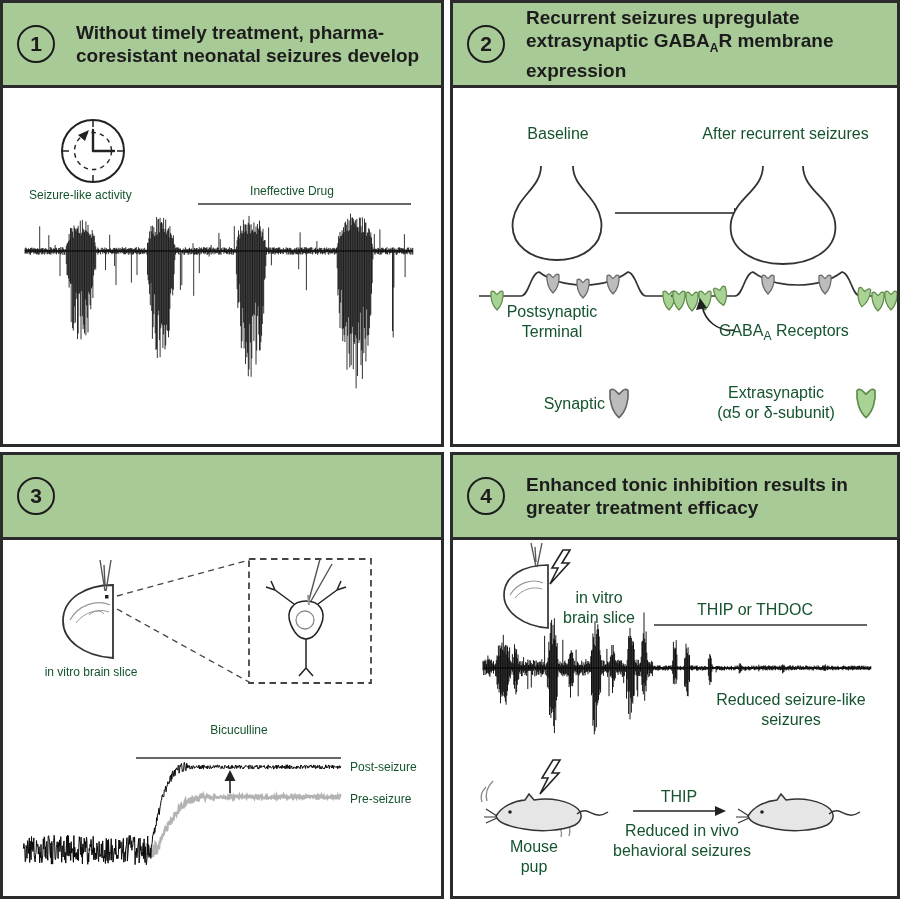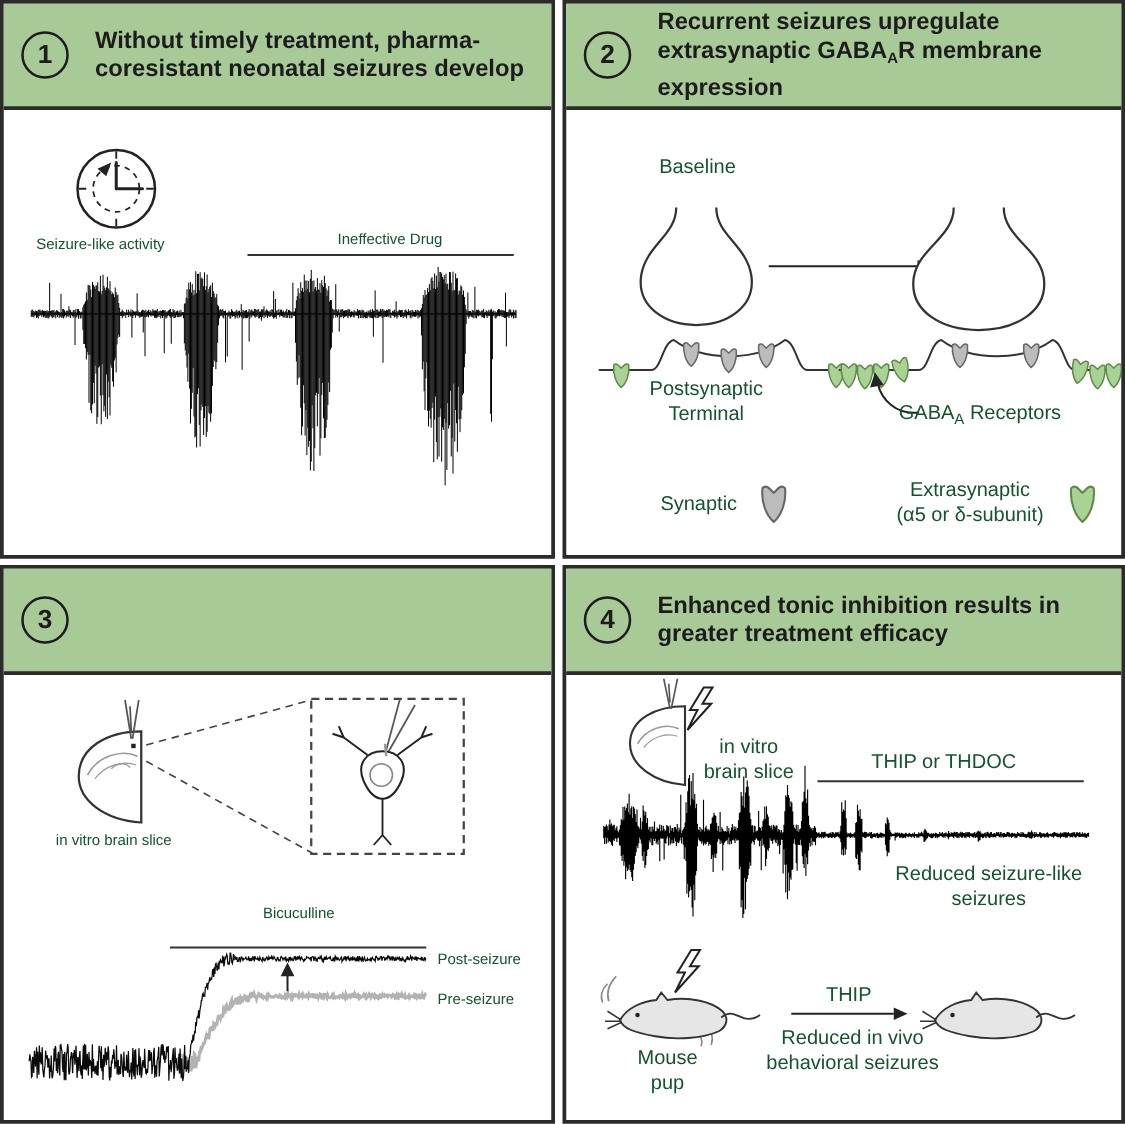--- a/index.html
+++ b/index.html
@@ -13,21 +13,21 @@
   #q4{left:450px;top:452px;width:450px;height:447px}
   .hdr{height:85px;background:#a8ca97;border-bottom:3px solid #2b2b2b;display:flex;align-items:center;padding-left:14px}
   .num{flex:0 0 auto;width:38px;height:38px;border:2.5px solid #1c1c1c;border-radius:50%;display:flex;align-items:center;justify-content:center;font-size:21px;font-weight:bold;color:#1c1c1c}
   .ttl{font-size:19px;font-weight:bold;line-height:23px;color:#1c1c1c;margin-left:21px}
   sub{font-size:12px}
   .content{position:relative;width:100%;height:353px;overflow:hidden}
   .art{position:absolute;left:0;top:0}
   .lbl{position:absolute;font-size:16px;line-height:20px;text-align:center;color:#14532d}
   .lbl17{font-size:12px;line-height:21px}
   .nw{white-space:nowrap}
-  .tl{text-align:left}.tr{}
+  .tl{text-align:left}.tr{text-align:right}
 </style>
 </head>
 <body>
 
 <svg style="position:absolute;width:0;height:0" aria-hidden="true">
   <defs>
     <path id="rcpt" d="M-6,1 C-3.5,-1.5 -1.5,2.5 0,3.5 C1.5,2.5 3.5,-1.5 6,1 C6.8,8 4.2,15.5 0,19 C-4.2,15.5 -6.8,8 -6,1 Z"></path>
     <path id="bolt" d="M13,0 L2,18 L8,18 L0,34 L19,13 L12,13 L20,0 Z"></path>
     <g id="mouse">
       <path d="M2,24 C8,14 20,9 31,8 L35,2 L40,8 C57,5 75,9 84,17 C89,22 88,29 81,33 C68,39 46,40 30,37 C14,34 4,31 2,24 Z" fill="#e6e6e6" stroke="#333" stroke-width="1.5"></path>
@@ -52,21 +52,21 @@
           <path d="M90,33 V39 M120,63 H114 M90,93 V87 M60,63 H66" stroke="#222" stroke-width="1.5" fill="none"></path>
           <path d="M90,63 V42 M90,63 H111" stroke="#222" stroke-width="2.4" fill="none" stroke-linecap="round"></path>
           <circle cx="90" cy="63" r="18.5" fill="none" stroke="#222" stroke-width="1.4" stroke-dasharray="4.5,4"></circle>
           <polygon points="86,42 75,47 82,53" fill="#222"></polygon>
         </g>
         <path d="M195,116 H408" stroke="#333" stroke-width="1.6"></path>
         <path d="M22,163 H410" stroke="#000" stroke-width="1"></path>
         <path id="p1-trace" fill="none" stroke="#000" stroke-width="0.8" d="M22.0 160.6V165.5M22.7 159.5V165.5M23.4 160.3V165.3M24.1 160.8V165.9M24.8 161.6V164.7M25.5 160.4V164.3M26.2 160.8V166.4M26.9 161.1V165.8M27.6 159.9V166.8M28.3 159.9V164.9M29.0 159.6V164.3M29.7 160.9V164.0M30.4 160.6V165.5M31.1 159.9V164.2M31.8 160.8V165.8M32.5 160.7V165.0M33.2 160.8V166.2M33.9 161.1V166.4M34.6 160.2V165.8M35.3 161.0V166.7M36.0 160.9V166.7M36.7 138.3V165.4M37.4 160.9V164.3M38.1 160.5V165.4M38.8 160.2V166.6M39.5 160.3V165.6M40.2 160.1V165.9M40.9 161.7V164.3M41.6 161.1V166.7M42.3 160.1V164.1M43.0 160.6V165.8M43.7 161.2V164.2M44.4 161.6V166.3M45.1 162.1V165.2M45.8 147.1V165.8M46.5 161.6V166.3M47.2 159.1V165.7M47.9 159.3V166.8M48.6 160.3V165.1M49.3 161.9V164.1M50.0 160.8V166.1M50.7 160.3V165.0M51.4 160.8V164.6M52.1 157.0V165.8M52.8 159.6V164.3M53.5 160.2V166.4M54.2 161.8V164.2M54.9 161.8V164.9M55.6 160.2V166.1M56.3 160.0V165.1M57.0 161.5V188.0M57.7 159.2V166.5M58.4 161.9V165.5M59.1 159.2V164.3M59.8 159.3V166.9M60.5 160.8V164.2M61.2 161.8V166.7M61.9 161.4V166.7M62.6 161.3V164.1M63.3 157.8V175.9M64.0 155.8V187.2M64.7 154.8V187.1M65.4 153.1V190.5M66.1 146.0V199.6M66.8 151.8V193.6M67.5 139.9V195.9M68.2 140.3V234.2M68.9 140.4V195.8M69.6 143.7V240.1M70.3 149.6V242.6M71.0 137.6V235.4M71.7 139.8V218.4M72.4 141.2V234.5M73.1 143.2V204.6M73.8 140.3V210.9M74.5 140.5V251.1M75.2 137.8V245.6M75.9 144.8V206.1M76.6 145.3V205.0M77.3 132.7V228.5M78.0 147.4V251.4M78.7 144.8V203.2M79.4 131.8V228.2M80.1 140.6V241.1M80.8 142.3V236.7M81.5 144.1V245.5M82.2 141.9V211.5M82.9 133.4V247.3M83.6 142.7V217.3M84.3 144.1V229.8M85.0 136.9V244.4M85.7 144.8V203.8M86.4 147.3V206.2M87.1 146.0V217.2M87.8 147.4V221.3M88.5 149.8V200.4M89.2 142.0V198.3M89.9 145.6V210.0M90.6 148.1V187.5M91.3 147.7V182.2M92.0 154.4V179.8M92.7 158.2V181.5M93.4 161.7V164.6M94.1 161.1V164.7M94.8 159.6V166.6M95.5 160.8V165.1M96.2 161.8V164.9M96.9 161.6V163.9M97.6 162.1V166.4M98.3 159.8V163.9M99.0 162.0V163.9M99.7 159.8V165.8M100.4 161.3V164.0M101.1 161.3V165.1M101.8 159.5V165.3M102.5 161.7V182.0M103.2 160.0V166.4M103.9 160.8V164.5M104.6 161.5V164.1M105.3 161.2V166.2M106.0 161.0V164.3M106.7 146.7V164.3M107.4 160.3V165.0M108.1 161.8V165.0M108.8 161.6V166.3M109.5 161.8V165.4M110.2 160.6V165.3M110.9 159.9V165.2M111.6 159.9V178.0M112.3 160.8V165.9M113.0 160.4V197.0M113.7 159.8V165.6M114.4 161.6V165.5M115.1 160.9V164.5M115.8 159.8V165.9M116.5 161.6V164.0M117.2 160.0V164.5M117.9 161.8V165.3M118.6 160.8V164.1M119.3 159.1V164.9M120.0 160.5V164.6M120.7 160.4V166.2M121.4 160.3V166.1M122.1 160.5V166.5M122.8 159.2V165.8M123.5 161.7V164.8M124.2 160.9V165.6M124.9 160.9V164.1M125.6 160.4V166.7M126.3 160.8V164.9M127.0 159.9V166.5M127.7 160.1V164.7M128.4 160.5V194.6M129.1 160.1V165.8M129.8 161.7V166.9M130.5 161.2V166.1M131.2 161.1V164.9M131.9 160.3V164.3M132.6 159.8V165.1M133.3 159.1V166.1M134.0 161.7V187.0M134.7 161.7V165.6M135.4 159.2V164.8M136.1 160.7V166.5M136.8 160.3V166.4M137.5 161.9V166.0M138.2 161.1V164.2M138.9 160.4V165.8M139.6 162.0V165.5M140.3 160.6V165.8M141.0 162.1V164.8M141.7 159.8V165.7M142.4 161.9V164.6M143.1 161.6V164.1M143.8 161.8V166.6M144.5 155.0V186.7M145.2 154.6V192.3M145.9 150.1V196.4M146.6 143.4V206.0M147.3 150.7V217.4M148.0 138.1V194.9M148.7 143.4V222.9M149.4 137.6V250.8M150.1 146.0V239.1M150.8 139.1V226.2M151.5 148.2V206.4M152.2 143.9V245.2M152.9 147.5V262.0M153.6 129.0V260.9M154.3 146.5V270.0M155.0 131.1V227.3M155.7 131.0V222.6M156.4 144.3V252.0M157.1 129.8V269.2M157.8 135.1V240.3M158.5 134.0V235.6M159.2 135.2V237.5M159.9 140.9V260.0M160.6 129.9V246.4M161.3 144.0V237.0M162.0 140.9V261.5M162.7 131.6V257.5M163.4 145.8V236.7M164.1 143.3V242.1M164.8 141.5V243.1M165.5 140.3V249.3M166.2 149.6V242.7M166.9 138.2V220.8M167.6 144.9V205.6M168.3 146.8V199.9M169.0 149.8V201.3M169.7 150.3V207.3M170.4 147.3V201.7M171.1 155.8V186.2M171.8 157.0V172.2M172.5 160.3V166.6M173.2 159.2V165.0M173.9 160.0V164.6M174.6 159.6V164.4M175.3 159.4V165.9M176.0 160.8V166.8M176.7 160.8V164.3M177.4 160.3V201.9M178.1 162.1V164.0M178.8 162.1V197.2M179.5 161.9V165.3M180.2 160.5V164.5M180.9 161.7V166.7M181.6 161.6V166.8M182.3 159.2V164.5M183.0 160.6V165.3M183.7 161.4V164.8M184.4 161.5V165.1M185.1 161.3V166.9M185.8 160.7V165.9M186.5 159.8V164.7M187.2 161.6V166.6M187.9 160.9V164.2M188.6 160.5V166.0M189.3 161.8V164.6M190.0 155.3V165.9M190.7 161.6V207.8M191.4 159.8V166.8M192.1 160.4V166.6M192.8 161.0V166.0M193.5 160.2V166.6M194.2 160.0V166.5M194.9 161.8V166.5M195.6 161.1V165.3M196.3 159.2V185.2M197.0 161.3V166.7M197.7 160.2V164.4M198.4 159.5V165.8M199.1 160.7V164.4M199.8 161.3V164.4M200.5 159.2V165.3M201.2 159.2V166.2M201.9 159.8V165.0M202.6 160.1V165.6M203.3 159.6V164.0M204.0 159.3V166.8M204.7 161.5V166.6M205.4 161.2V165.6M206.1 159.5V168.6M206.8 159.7V165.8M207.5 159.4V164.2M208.2 157.0V166.6M208.9 161.7V164.3M209.6 160.5V165.5M210.3 159.5V164.3M211.0 160.4V166.5M211.7 161.0V164.4M212.4 161.5V165.4M213.1 160.1V165.4M213.8 161.6V164.9M214.5 159.3V164.5M215.2 159.9V165.7M215.9 144.9V166.9M216.6 162.0V166.1M217.3 151.2V165.6M218.0 160.9V166.9M218.7 160.1V164.3M219.4 162.1V164.0M220.1 159.3V164.0M220.8 161.5V165.8M221.5 159.7V164.4M222.2 159.7V164.7M222.9 161.4V165.1M223.6 160.3V166.0M224.3 161.6V165.5M225.0 161.4V166.3M225.7 160.7V164.4M226.4 159.1V166.4M227.1 161.9V166.2M227.8 160.0V164.2M228.5 160.1V166.5M229.2 160.9V164.1M229.9 161.4V166.7M230.6 161.5V166.4M231.3 138.1V164.3M232.0 161.3V164.8M232.7 161.1V164.7M233.4 158.6V186.2M234.1 152.2V201.2M234.8 148.8V219.9M235.5 142.5V214.7M236.2 146.5V196.2M236.9 150.7V213.9M237.6 137.8V238.2M238.3 144.8V260.2M239.0 142.5V253.2M239.7 145.6V220.2M240.4 131.7V234.7M241.1 136.4V260.5M241.8 144.3V240.0M242.5 136.4V276.1M243.2 143.0V254.1M243.9 136.7V269.3M244.6 145.8V264.8M245.3 134.9V288.3M246.0 127.9V281.3M246.7 136.7V236.2M247.4 145.3V254.6M248.1 136.3V288.8M248.8 143.0V270.5M249.5 141.6V228.2M250.2 144.4V226.1M250.9 134.5V253.0M251.6 143.7V227.2M252.3 143.8V214.5M253.0 138.5V276.5M253.7 146.0V262.6M254.4 136.1V228.0M255.1 140.3V218.5M255.8 141.6V246.6M256.5 132.6V262.5M257.2 138.4V262.2M257.9 142.8V254.2M258.6 148.7V247.8M259.3 144.3V236.0M260.0 140.8V218.1M260.7 153.1V225.6M261.4 152.1V191.7M262.1 152.2V190.1M262.8 158.9V178.1M263.5 159.3V166.7M264.2 160.4V164.1M264.9 159.6V164.0M265.6 139.4V166.1M266.3 159.6V164.7M267.0 161.1V165.9M267.7 159.4V164.1M268.4 162.1V177.3M269.1 160.0V165.6M269.8 159.4V165.9M270.5 159.9V165.7M271.2 159.3V164.6M271.9 160.7V166.7M272.6 160.5V165.4M273.3 160.3V165.3M274.0 160.0V164.8M274.7 160.3V165.3M275.4 159.4V166.5M276.1 159.5V165.0M276.8 159.6V164.9M277.5 161.6V166.0M278.2 161.1V165.3M278.9 161.3V164.2M279.6 161.8V165.5M280.3 159.9V166.0M281.0 161.1V164.4M281.7 161.4V164.2M282.4 161.3V164.5M283.1 159.2V164.8M283.8 160.6V166.6M284.5 159.9V164.0M285.2 160.3V166.4M285.9 161.4V166.4M286.6 159.7V164.3M287.3 160.1V166.4M288.0 160.4V166.6M288.7 161.9V165.6M289.4 161.9V166.6M290.1 161.3V166.4M290.8 162.0V166.5M291.5 160.4V164.5M292.2 161.5V165.5M292.9 160.3V166.2M293.6 159.6V166.0M294.3 161.6V166.3M295.0 159.2V166.7M295.7 160.5V181.3M296.4 160.8V165.6M297.1 144.3V166.0M297.8 159.4V166.5M298.5 160.0V164.2M299.2 159.6V166.5M299.9 161.2V166.1M300.6 161.2V165.1M301.3 159.1V165.1M302.0 160.4V165.1M302.7 159.2V166.4M303.4 159.4V202.2M304.1 160.6V165.7M304.8 160.2V165.6M305.5 160.8V165.1M306.2 159.8V165.6M306.9 160.2V165.0M307.6 159.4V165.7M308.3 159.3V164.0M309.0 159.6V165.9M309.7 162.0V166.5M310.4 162.1V164.0M311.1 160.6V164.5M311.8 161.2V164.6M312.5 159.7V166.1M313.2 161.5V165.4M313.9 153.1V165.1M314.6 160.8V166.9M315.3 161.7V165.5M316.0 160.5V163.9M316.7 159.7V164.3M317.4 160.3V165.8M318.1 160.1V165.6M318.8 159.9V164.9M319.5 162.1V166.4M320.2 161.8V165.6M320.9 160.1V164.9M321.6 159.7V165.3M322.3 160.7V166.7M323.0 161.6V164.2M323.7 159.4V164.3M324.4 160.9V164.1M325.1 160.9V166.1M325.8 159.9V166.8M326.5 161.7V164.5M327.2 159.9V165.7M327.9 161.3V164.9M328.6 161.6V165.3M329.3 160.0V165.5M330.0 161.2V165.1M330.7 159.8V164.1M331.4 160.4V166.8M332.1 160.6V165.0M332.8 161.1V165.9M333.5 159.9V165.1M334.2 158.7V180.3M334.9 155.1V207.4M335.6 148.0V201.3M336.3 150.2V225.1M337.0 144.0V240.0M337.7 148.2V214.7M338.4 147.6V201.9M339.1 142.3V240.8M339.8 145.6V253.2M340.5 139.3V240.5M341.2 144.2V247.0M341.9 134.8V254.1M342.6 133.7V238.4M343.3 136.7V234.1M344.0 142.7V281.7M344.7 130.8V247.7M345.4 143.2V229.2M346.1 132.4V265.6M346.8 141.9V279.3M347.5 125.6V245.8M348.2 137.2V277.2M348.9 129.6V245.4M349.6 129.6V238.7M350.3 130.8V281.3M351.0 133.7V253.9M351.7 135.5V255.9M352.4 132.1V247.1M353.1 138.5V300.4M353.8 130.9V250.3M354.5 139.7V288.0M355.2 138.9V234.5M355.9 143.6V254.9M356.6 129.6V252.2M357.3 129.7V224.6M358.0 138.2V277.1M358.7 144.6V262.3M359.4 129.3V290.9M360.1 144.4V218.9M360.8 143.9V265.2M361.5 130.7V240.0M362.2 134.8V250.6M362.9 134.5V273.4M363.6 147.7V221.4M364.3 144.7V247.5M365.0 144.4V257.7M365.7 140.2V247.1M366.4 141.4V240.2M367.1 147.8V228.1M367.8 144.4V226.7M368.5 149.5V205.8M369.2 155.8V195.1M369.9 159.4V171.2M370.6 161.2V164.1M371.3 146.0V165.3M372.0 160.8V166.8M372.7 160.8V165.3M373.4 160.9V164.4M374.1 161.9V165.5M374.8 159.9V166.0M375.5 160.3V165.7M376.2 161.0V166.7M376.9 141.4V164.0M377.6 161.3V166.5M378.3 159.8V166.6M379.0 160.2V164.4M379.7 159.6V165.2M380.4 160.5V164.4M381.1 161.8V164.2M381.8 161.0V164.4M382.5 160.3V165.9M383.2 160.4V165.7M383.9 159.1V166.2M384.6 162.0V166.6M385.3 161.5V164.1M386.0 160.2V165.0M386.7 161.4V166.4M387.4 160.8V164.9M388.1 159.8V164.9M388.8 161.3V164.7M389.5 159.7V243.0M390.2 159.3V249.4M390.9 161.3V199.5M391.6 160.3V164.9M392.3 161.9V164.3M393.0 160.7V166.5M393.7 161.8V166.9M394.4 161.8V165.7M395.1 160.0V164.9M395.8 159.3V164.5M396.5 159.4V165.2M397.2 160.4V164.6M397.9 159.8V164.3M398.6 160.2V165.5M399.3 160.4V165.2M400.0 160.3V165.9M400.7 160.7V166.3M401.4 146.2V166.2M402.1 161.5V189.1M402.8 161.7V165.3M403.5 161.6V165.4M404.2 160.0V166.3M404.9 159.4V164.8M405.6 159.7V164.0M406.3 161.8V166.0M407.0 161.8V164.6M407.7 159.7V166.8M408.4 161.7V164.3M409.1 160.5V166.6M409.8 159.9V166.4"></path>
       </svg>
       <div class="lbl lbl17 tl nw" style="left:26px;top:97px">Seizure-like activity</div>
-      <div class="lbl lbl17 nw" style="left:244px;top:93px;width:130px">Ineffective Drug</div>
+      <div class="lbl lbl17 nw" style="left:224px;top:93px;width:130px">Ineffective Drug</div>
     </div>
   </div>
 
   <div class="quad" id="q2">
     <div class="hdr">
       <div class="num">2</div>
       <div class="ttl" style="width:345px"><span>Recurrent seizures upregulate extrasynaptic GABA</span><sub>A</sub><span>R membrane expression</span></div>
     </div>
     <div class="content">
       <svg class="art" width="444" height="353" viewBox="0 0 444 353">
@@ -102,21 +102,22 @@
 
         <g>
           <path d="M282,242 C264,244 252,232 249,218" stroke="#222" stroke-width="1.6" fill="none"></path>
           <polygon points="247,210 243,222 254,220" fill="#222"></polygon>
         </g>
 
         <use href="#rcpt" transform="translate(166,301) scale(1.5)" fill="#bcbcbc" stroke="#666" stroke-width="1.1"></use>
         <use href="#rcpt" transform="translate(413,301) scale(1.5)" fill="#a9d295" stroke="#5f8a4a" stroke-width="1.1"></use>
       </svg>
       <div class="lbl" style="left:55px;top:36px;width:100px">Baseline</div>
-      <div class="lbl" style="left:61px;top:214px;width:102px">Postsynaptic Terminal</div>
+      <div class="lbl" style="left:235px;top:36px;width:195px">After recurrent seizures</div>
+      <div class="lbl" style="left:48px;top:214px;width:102px">Postsynaptic Terminal</div>
       <div class="lbl nw tl" style="left:266px;top:233px"><span>GABA</span><sub>A</sub><span> Receptors</span></div>
       <div class="lbl tr" style="left:60px;top:306px;width:92px">Synaptic</div>
       <div class="lbl" style="left:244px;top:295px;width:158px">
         <div>Extrasynaptic</div>
         <div>(α5 or δ-subunit)</div>
       </div>
     </div>
   </div>
 
   <div class="quad" id="q3">

